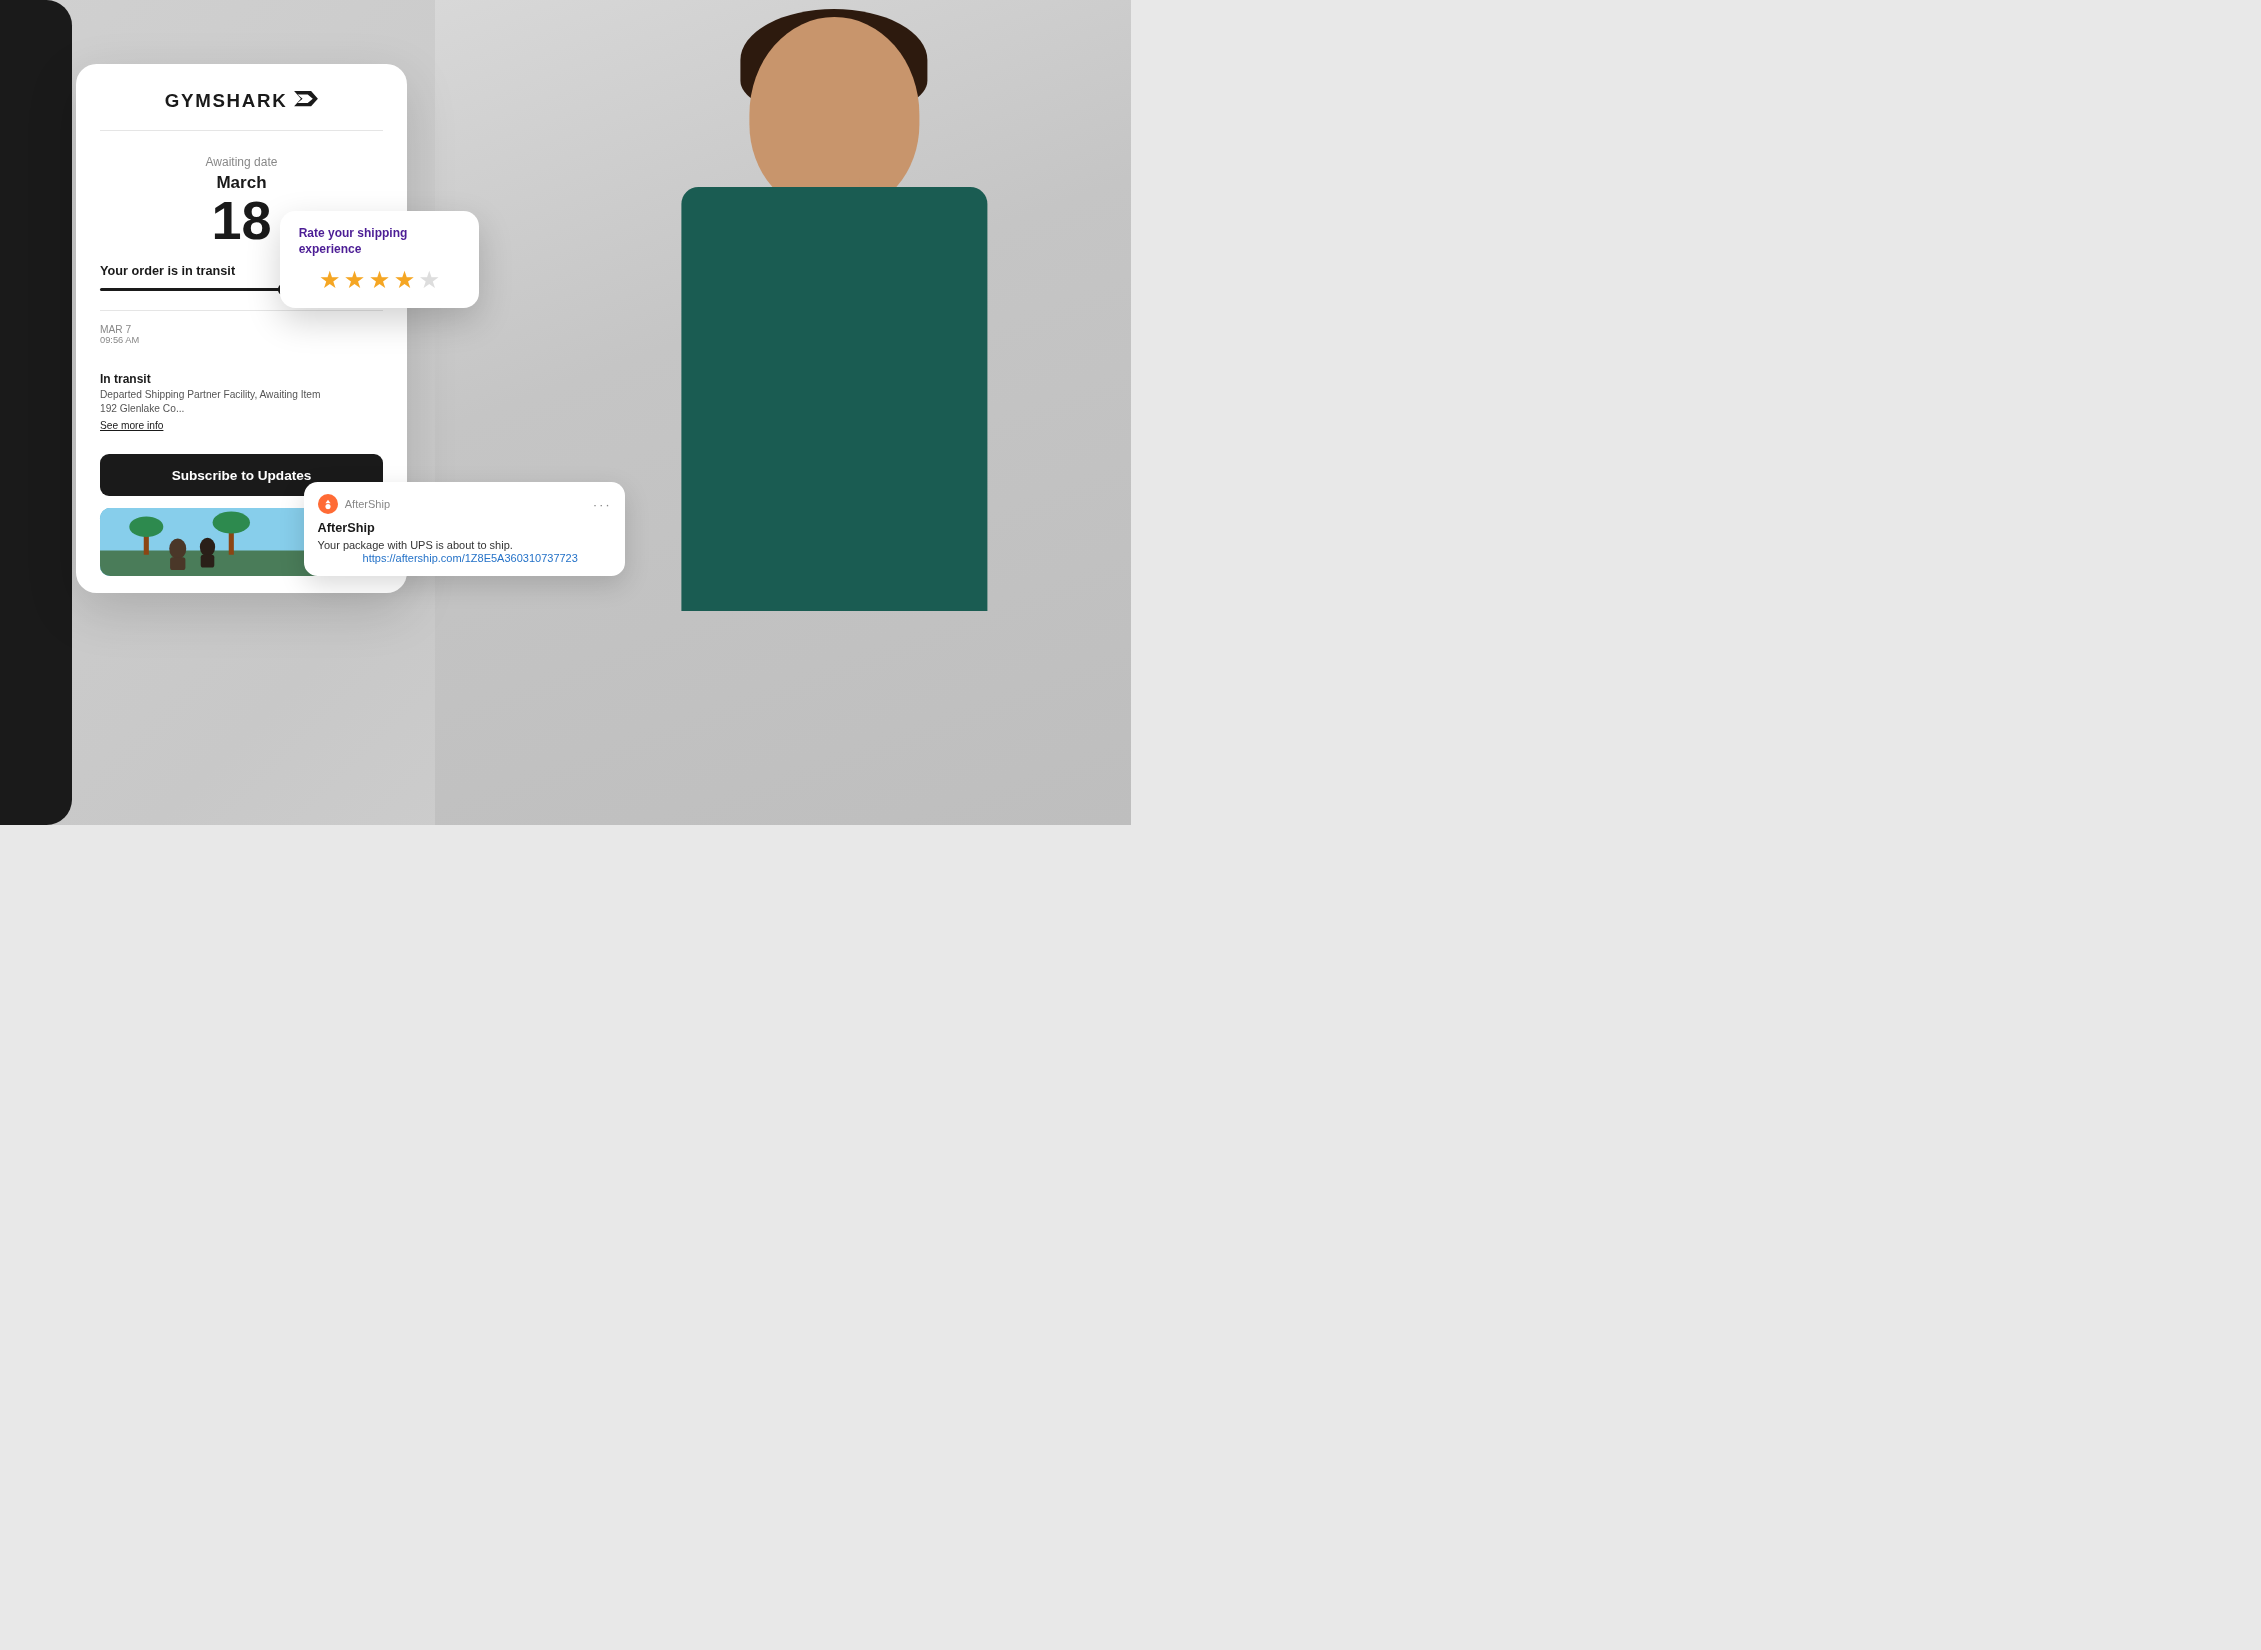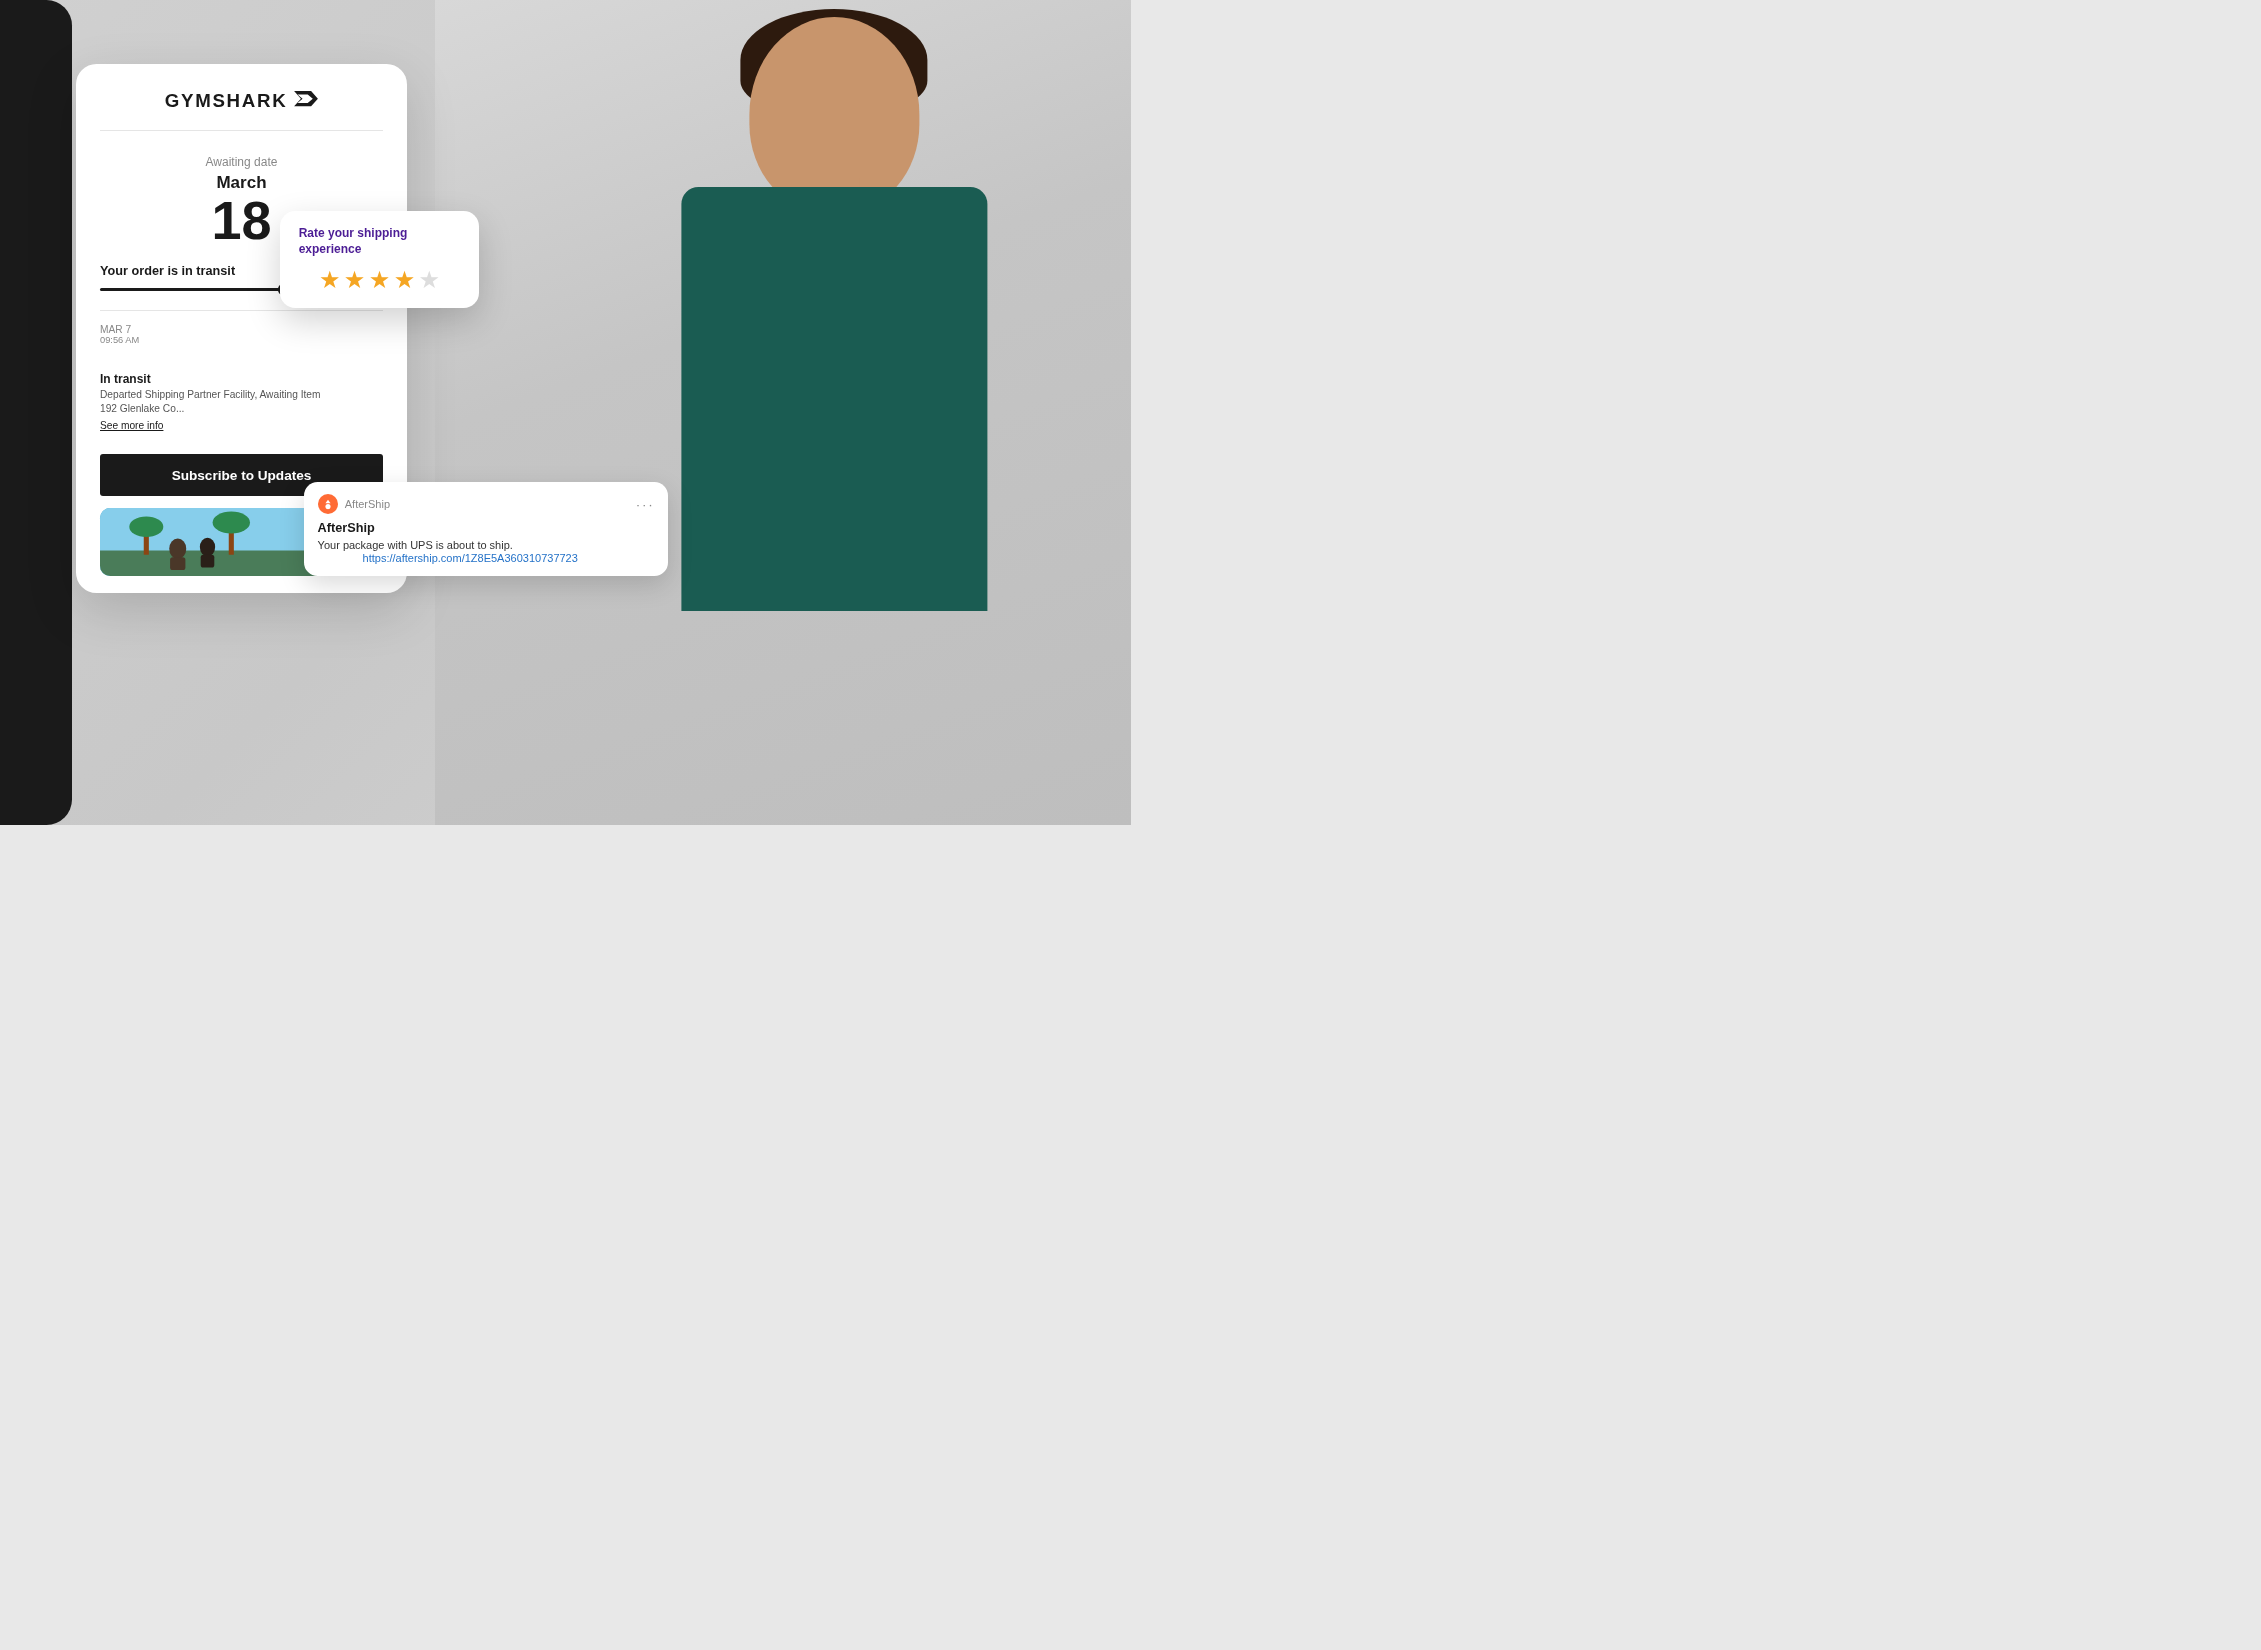--- a/index.html
+++ b/index.html
@@ -244,21 +244,21 @@
       margin-top: 3.4px;
       font-weight: 500;
     }
 
     
     .subscribe-btn {
       width: 100%;
       background: #1a1a1a;
       color: #fff;
       border: none;
-      border-radius: 3px;
+      border-radius: 9px;
       padding: 13.6px;
       font-size: 13.6px;
       font-weight: 600;
       cursor: pointer;
       margin-top: 12px;
       margin-bottom: 12px;
     }
 
     
     .bottom-strip {
@@ -314,21 +314,21 @@
 
     .star.empty {
       color: #ddd;
     }
 
     
     .aftership-notif {
       position: absolute;
       top: 482px;
       left: 304px;
-      width: 364px;
+      width: 321px;
       background: #ffffff;
       border-radius: 13.6px;
       box-shadow: 0 8.5px 25.5px rgba(0,0,0,0.15);
       padding: 12px 13.6px;
       z-index: 20;
     }
 
     .notif-header {
       display: flex;
       align-items: center;

